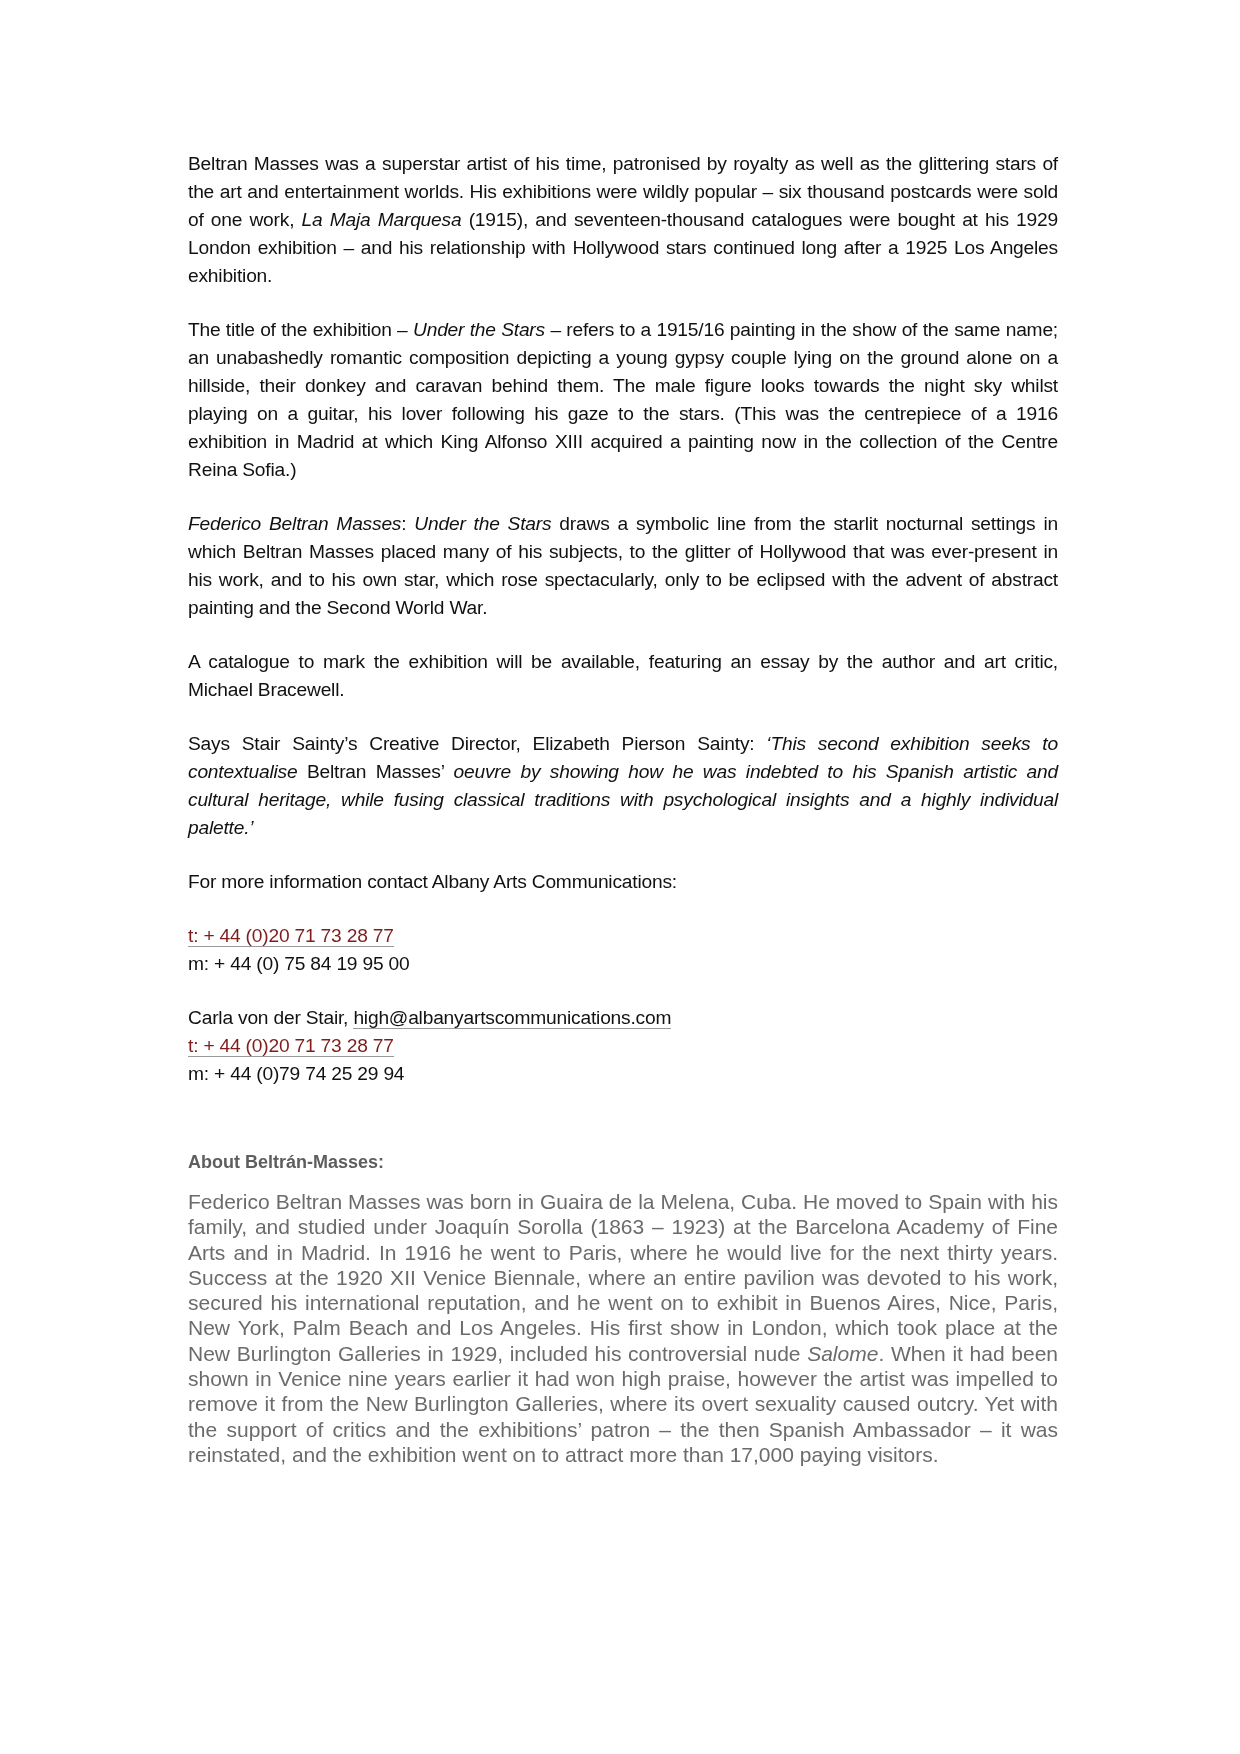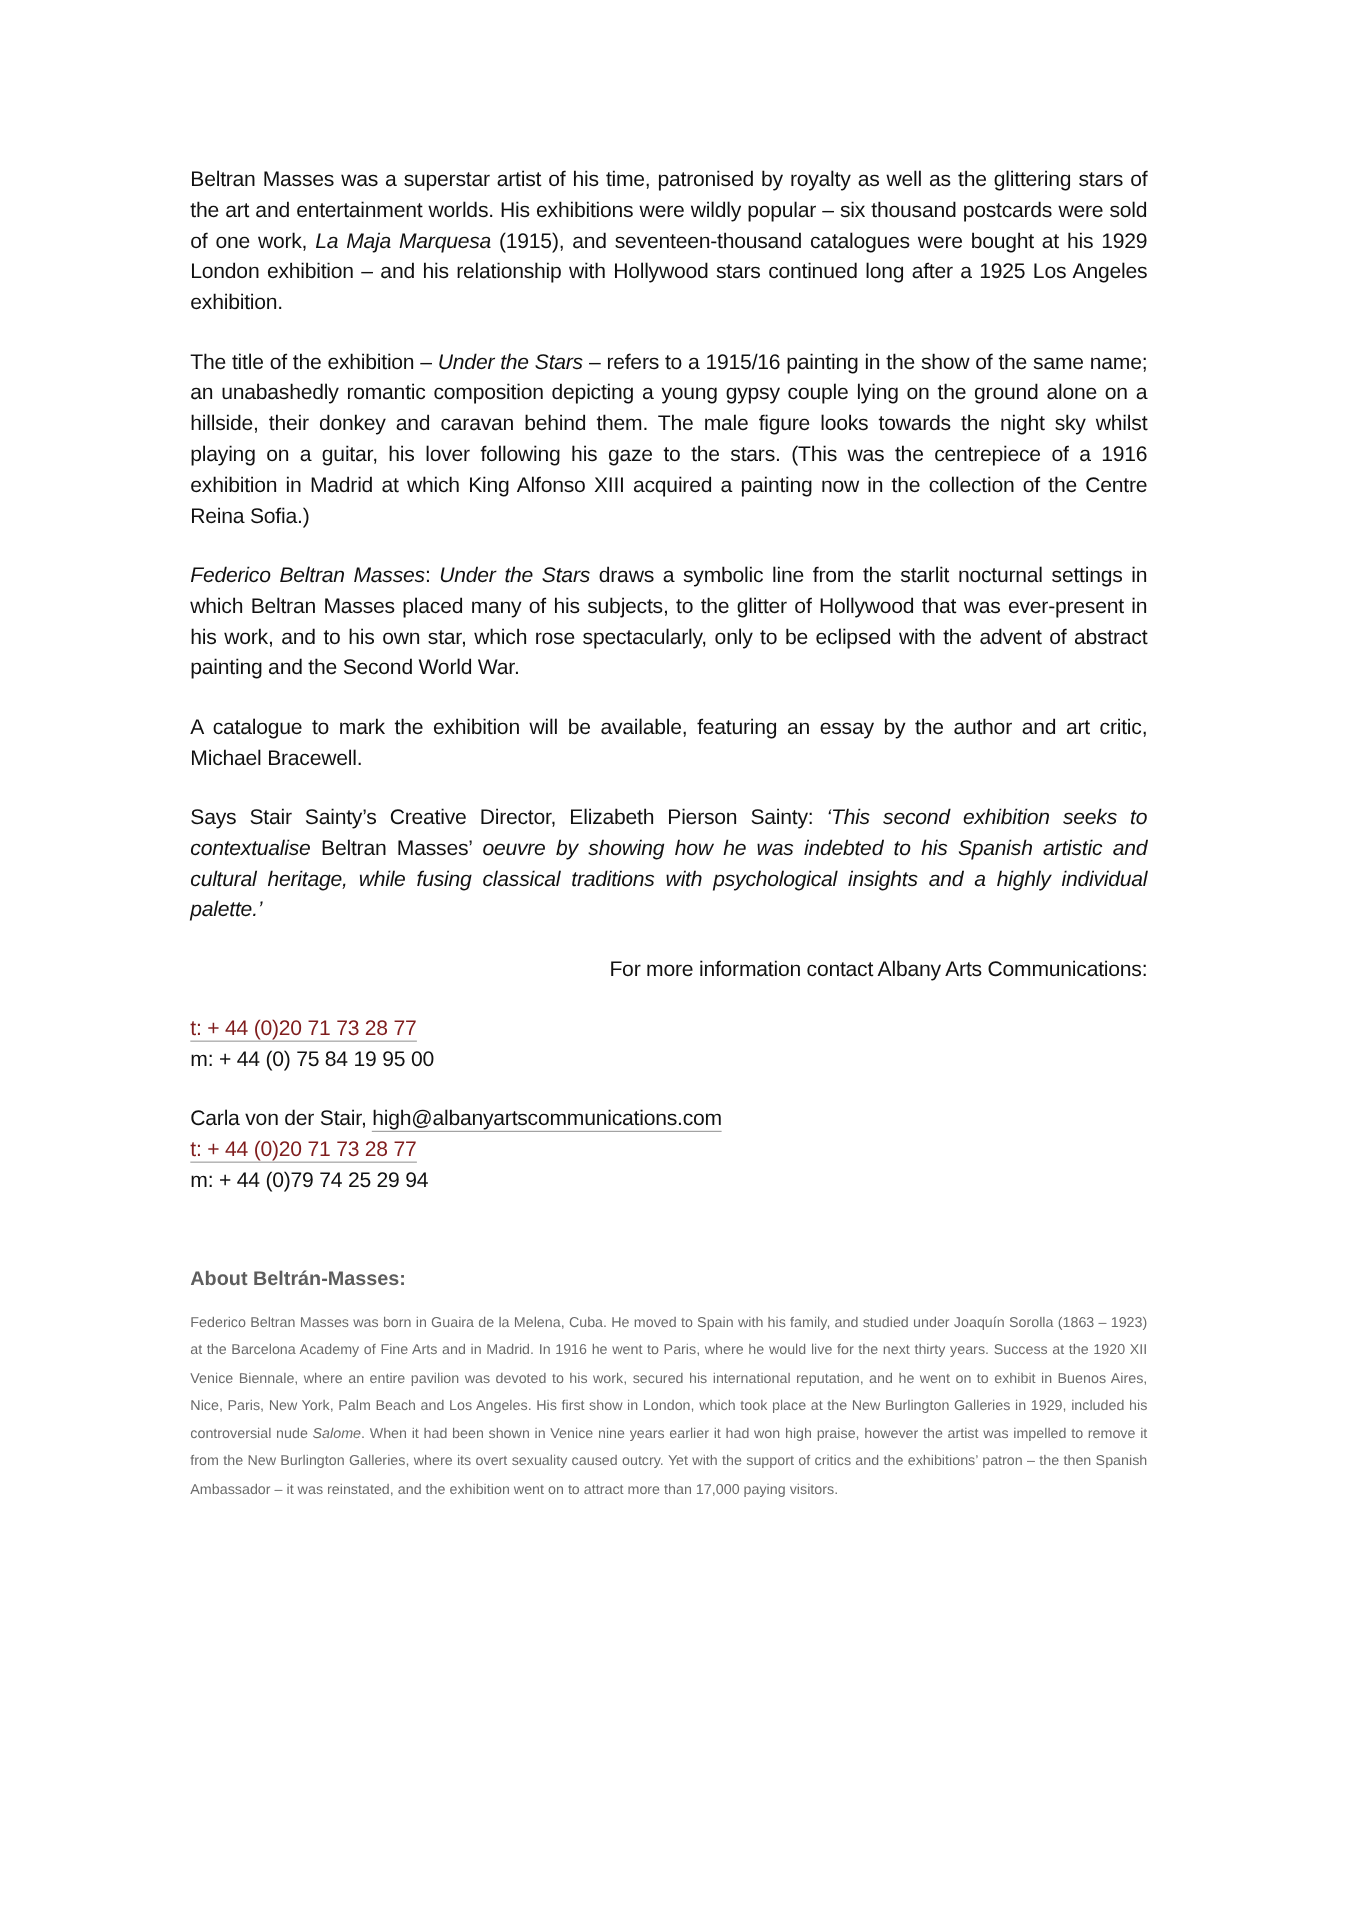--- a/index.html
+++ b/index.html
@@ -1,18 +1,18 @@
 <!DOCTYPE html>
 <html><head>
 <meta charset="utf-8">
 <style>
   html, body { margin: 0; padding: 0; background: #ffffff; }
   body { width: 1240px; height: 1754px; position: relative; overflow: hidden; }
   .page {
-    position: absolute; left: 173px; top: 150px; width: 870px;
+    position: absolute; left: 188px; top: 150px; width: 870px;
     font-family: "Liberation Sans", sans-serif; color: #111;
   }
   .para {
     font-size: 19.2px; line-height: 28px; text-align: justify;
     margin: 0 0 26px 0; letter-spacing: -0.2px;
   }
   .para i { font-style: italic; }
   .footnote { font-size: 19.2px; line-height: 28px; margin: 0 0 26px 0; letter-spacing: -0.2px; }
   .footnote .mark { font-size: 11px; vertical-align: 2px; margin-right: 4px; }
   .contact { margin: 0 0 26px 0; font-size: 19.2px; line-height: 28px; letter-spacing: -0.2px; }
@@ -20,41 +20,41 @@
   a.email-blue { color: #1a1acc; text-decoration: underline; }
   a.email-plain { color: #111; text-decoration: none; border-bottom: 1.5px solid #999; }
   .phone-link { color: #7f1d1d; text-decoration: none; border-bottom: 1.5px solid #999; }
   .about {
     margin-top: 64px; color: #6b6b6b;
   }
   .about h3 {
     font-size: 18px; font-weight: bold; margin: 0 0 16px 0; color: #5e5e5e;
   }
   .about p {
-    font-size: 13px; line-height: 25.3px; text-align: justify; margin: 0;
+    font-size: 21px; line-height: 25.3px; text-align: justify; margin: 0;
     letter-spacing: 0px;
   }
 </style>
 </head>
 <body>
 
 <div class="page">
 
   <p class="para"><span>Beltran Masses was a superstar artist of his time, patronised by royalty as well as the glittering stars of the art and entertainment worlds.  His exhibitions were wildly popular – six thousand postcards were sold of one work, </span><i>La Maja Marquesa</i><span> (1915), and seventeen-thousand catalogues were bought at his 1929 London exhibition – and his relationship with Hollywood stars continued long after a 1925 Los Angeles exhibition.</span></p>
 
   <p class="para"><span>The title of the exhibition – </span><i>Under the Stars</i><span> – refers to a 1915/16 painting in the show of the same name; an unabashedly romantic composition depicting a young gypsy couple lying on the ground alone on a hillside, their donkey and caravan behind them. The male figure looks towards the night sky whilst playing on a guitar, his lover following his gaze to the stars. (This was the centrepiece of a 1916 exhibition in Madrid at which King Alfonso XIII acquired a painting now in the collection of the Centre Reina Sofia.)</span></p>
 
   <p class="para"><i>Federico Beltran Masses</i><span>: </span><i>Under the Stars</i><span> draws a symbolic line from the starlit nocturnal settings in which Beltran Masses placed many of his subjects, to the glitter of Hollywood that was ever-present in his work, and to his own star, which rose spectacularly, only to be eclipsed with the advent of abstract painting and the Second World War.</span></p>
 
   <p class="para">A catalogue to mark the exhibition will be available, featuring an essay by the author and art critic, Michael Bracewell.</p>
 
   <p class="para"><span>Says Stair Sainty’s Creative Director, Elizabeth Pierson Sainty: </span><i>‘This second exhibition seeks to contextualise</i><span> Beltran Masses’ </span><i>oeuvre by showing how he was indebted to his Spanish artistic and cultural heritage, while fusing classical traditions with psychological insights and a highly individual palette.’</i></p>
 
 
-  <p class="para" style="text-align:right;">For more information contact Albany Arts Communications:</p>
+  <p class="para" style="text-align:left;">For more information contact Albany Arts Communications:</p>
 
   <div class="contact">
     <span class="line"><a class="phone-link" href="#">t: + 44 (0)20 71 73 28 77</a></span>
     <span class="line">m: + 44 (0) 75 84 19 95 00</span>
   </div>
 
   <div class="contact">
     <span class="line"><span>Carla von der Stair, </span><a class="email-plain" href="#">high@albanyartscommunications.com</a></span>
     <span class="line"><a class="phone-link" href="#">t: + 44 (0)20 71 73 28 77</a></span>
     <span class="line">m: + 44 (0)79 74 25 29 94</span>

